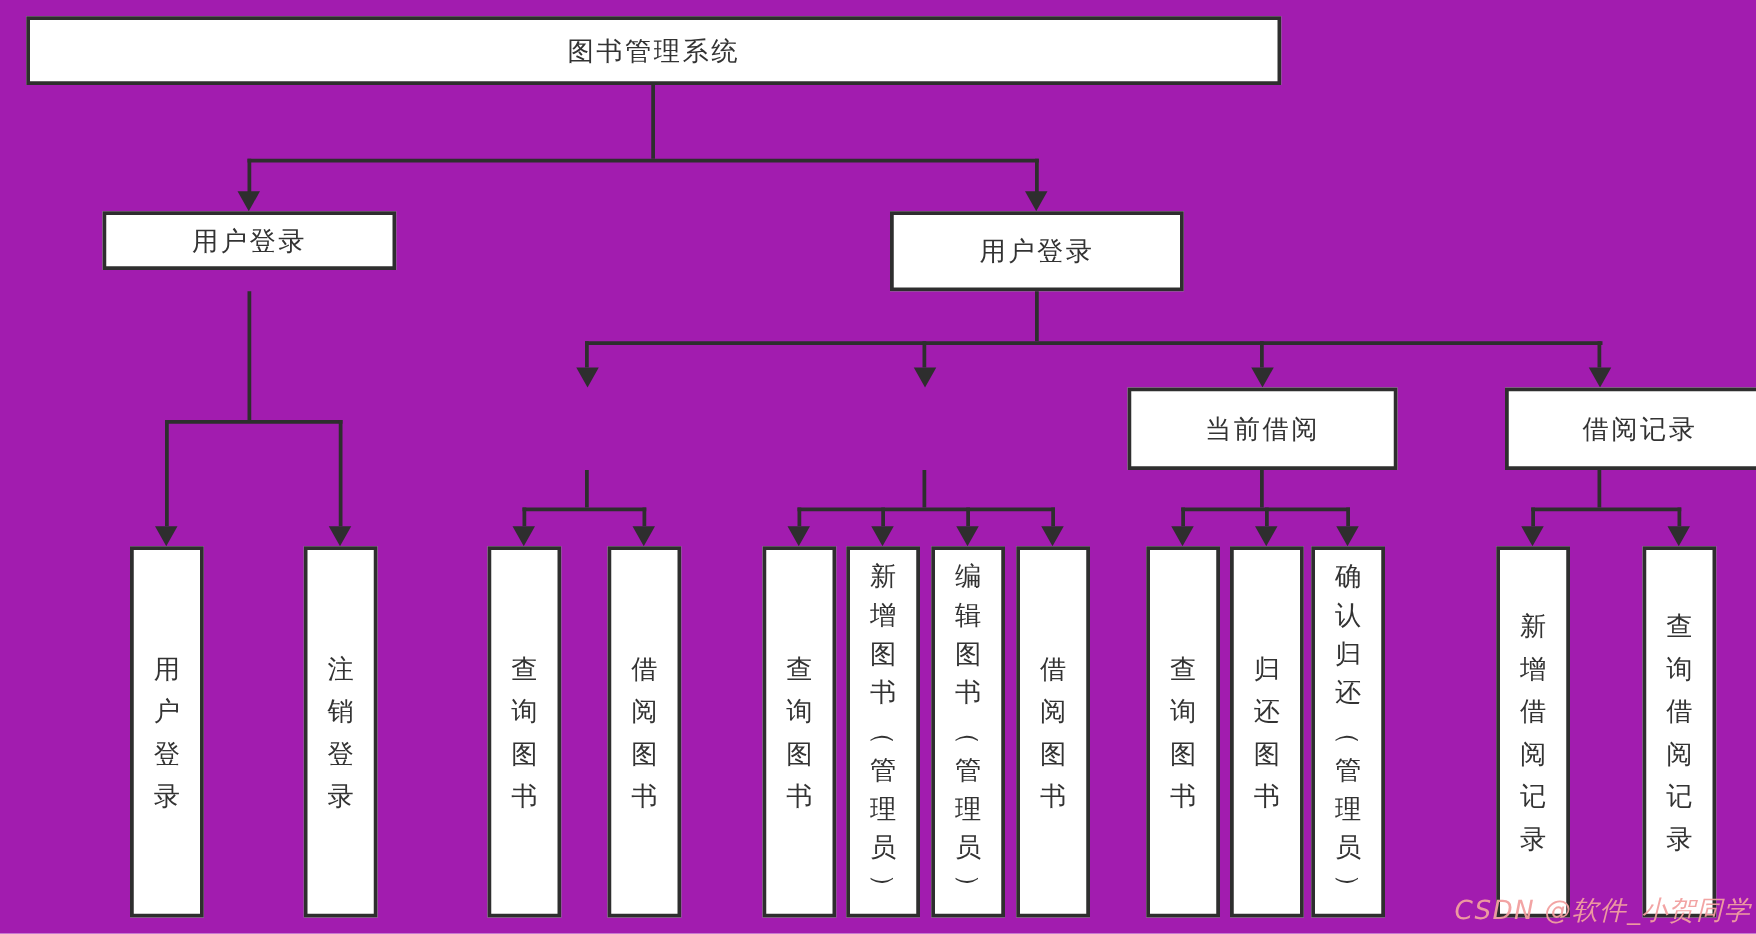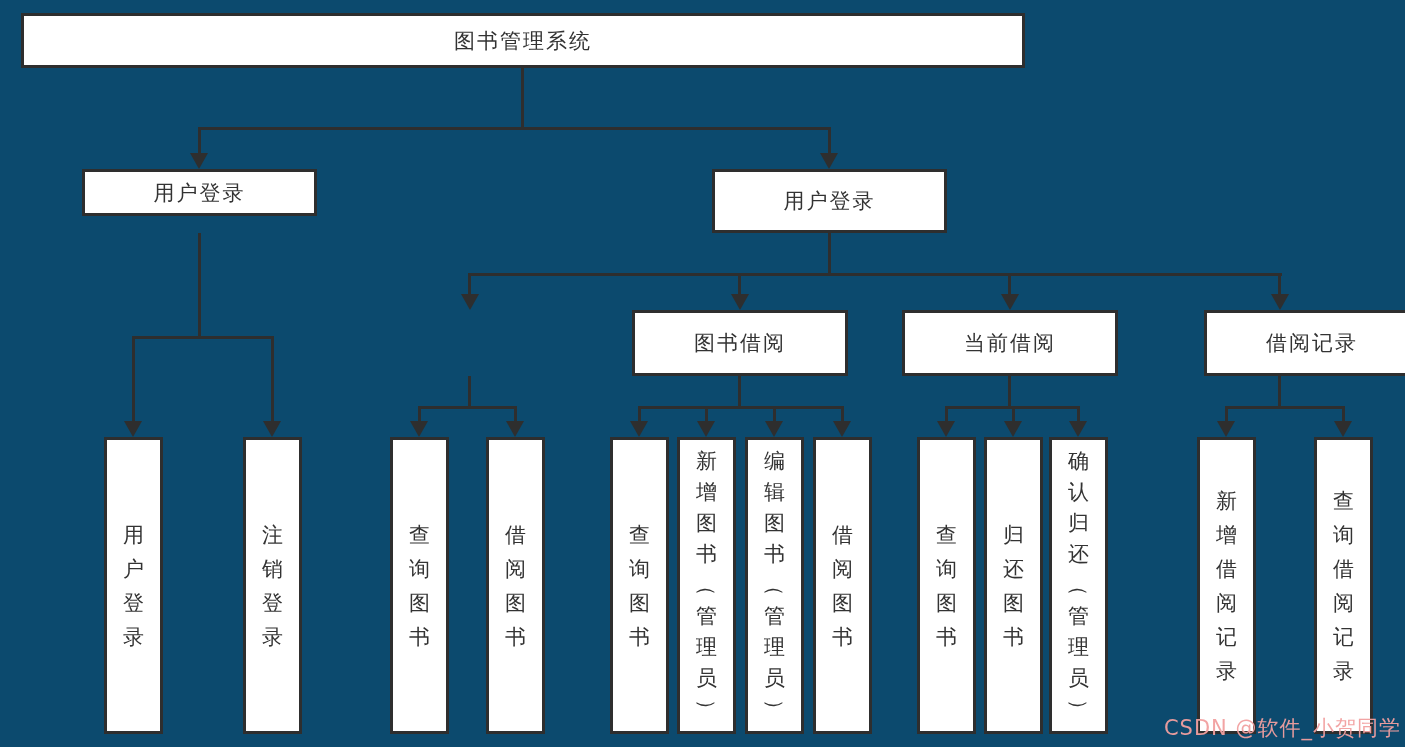--- a/index.html
+++ b/index.html
@@ -1,17 +1,17 @@
 <!DOCTYPE html>
 <html><head>
 <meta charset="utf-8">
 <style>
   html,body{margin:0;padding:0;background:#ffffff;}
   .canvas{
-    position:relative;width:1405px;height:747px;background:#0c4a6e;overflow:hidden;
+    position:relative;width:1405px;height:747px;background:#a21caf;overflow:hidden;
     font-family:"DejaVu Sans","Liberation Sans",sans-serif;color:#333333;
   }
   .box{
     position:absolute;box-sizing:border-box;border:3px solid #2e2e2e;background:#ffffff;
     display:flex;align-items:center;justify-content:center;
     font-size:21px;color:#333333;letter-spacing:2px;white-space:nowrap;
   }
   .vbox{flex-direction:column;letter-spacing:0;white-space:normal;}
   .vchar{display:block;height:34px;line-height:34px;font-size:21px;text-align:center;}
   .tight .vchar{height:31px;line-height:31px;}
@@ -19,21 +19,21 @@
   .hline,.vline{position:absolute;background:#2e2e2e;}
   .hline{height:3px;}
   .vline{width:3px;}
   .arrow{
     position:absolute;width:0;height:0;
     border-left:9px solid transparent;border-right:9px solid transparent;
     border-top:16px solid #2e2e2e;
   }
   .watermark{
     position:absolute;top:714px;right:4px;font-size:21px;letter-spacing:1px;
-    color:#f2a0a0;opacity:.95;z-index:5;white-space:nowrap;
+    color:#f2a0a0;opacity:.95;z-index:5;white-space:nowrap;font-style:italic;
   }
 </style>
 </head>
 <body>
 
 <div class="canvas">
 
   <div class="box" style="left:21px;top:13px;width:1004px;height:55px">图书管理系统</div>
 
   <div class="vline" style="left:521px;top:68px;height:59px"></div>
@@ -57,21 +57,20 @@
   <div class="hline" style="left:468px;top:273px;width:814px"></div>
   <div class="vline" style="left:468px;top:273px;height:21px"></div>
   <div class="arrow" style="left:461px;top:294px"></div>
   <div class="vline" style="left:738px;top:273px;height:21px"></div>
   <div class="arrow" style="left:731px;top:294px"></div>
   <div class="vline" style="left:1008px;top:273px;height:21px"></div>
   <div class="arrow" style="left:1001px;top:294px"></div>
   <div class="vline" style="left:1278px;top:273px;height:21px"></div>
   <div class="arrow" style="left:1271px;top:294px"></div>
 
-  <div class="box" style="left:632px;top:310px;width:216px;height:66px">图书借阅</div>
   <div class="box" style="left:902px;top:310px;width:216px;height:66px">当前借阅</div>
   <div class="box" style="left:1204px;top:310px;width:216px;height:66px">借阅记录</div>
 
   <div class="vline" style="left:468px;top:376px;height:30px"></div>
   <div class="vline" style="left:738px;top:376px;height:30px"></div>
   <div class="vline" style="left:1008px;top:376px;height:30px"></div>
   <div class="vline" style="left:1278px;top:376px;height:30px"></div>
 
   <div class="hline" style="left:418px;top:406px;width:99px"></div>
   <div class="hline" style="left:638px;top:406px;width:206px"></div>

